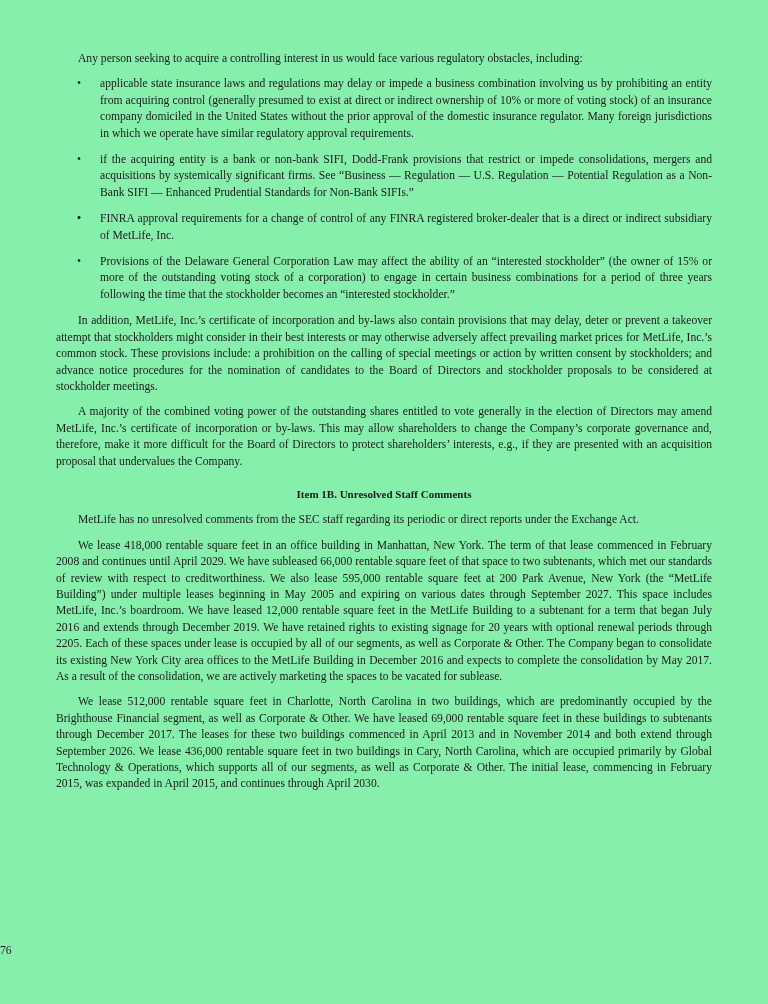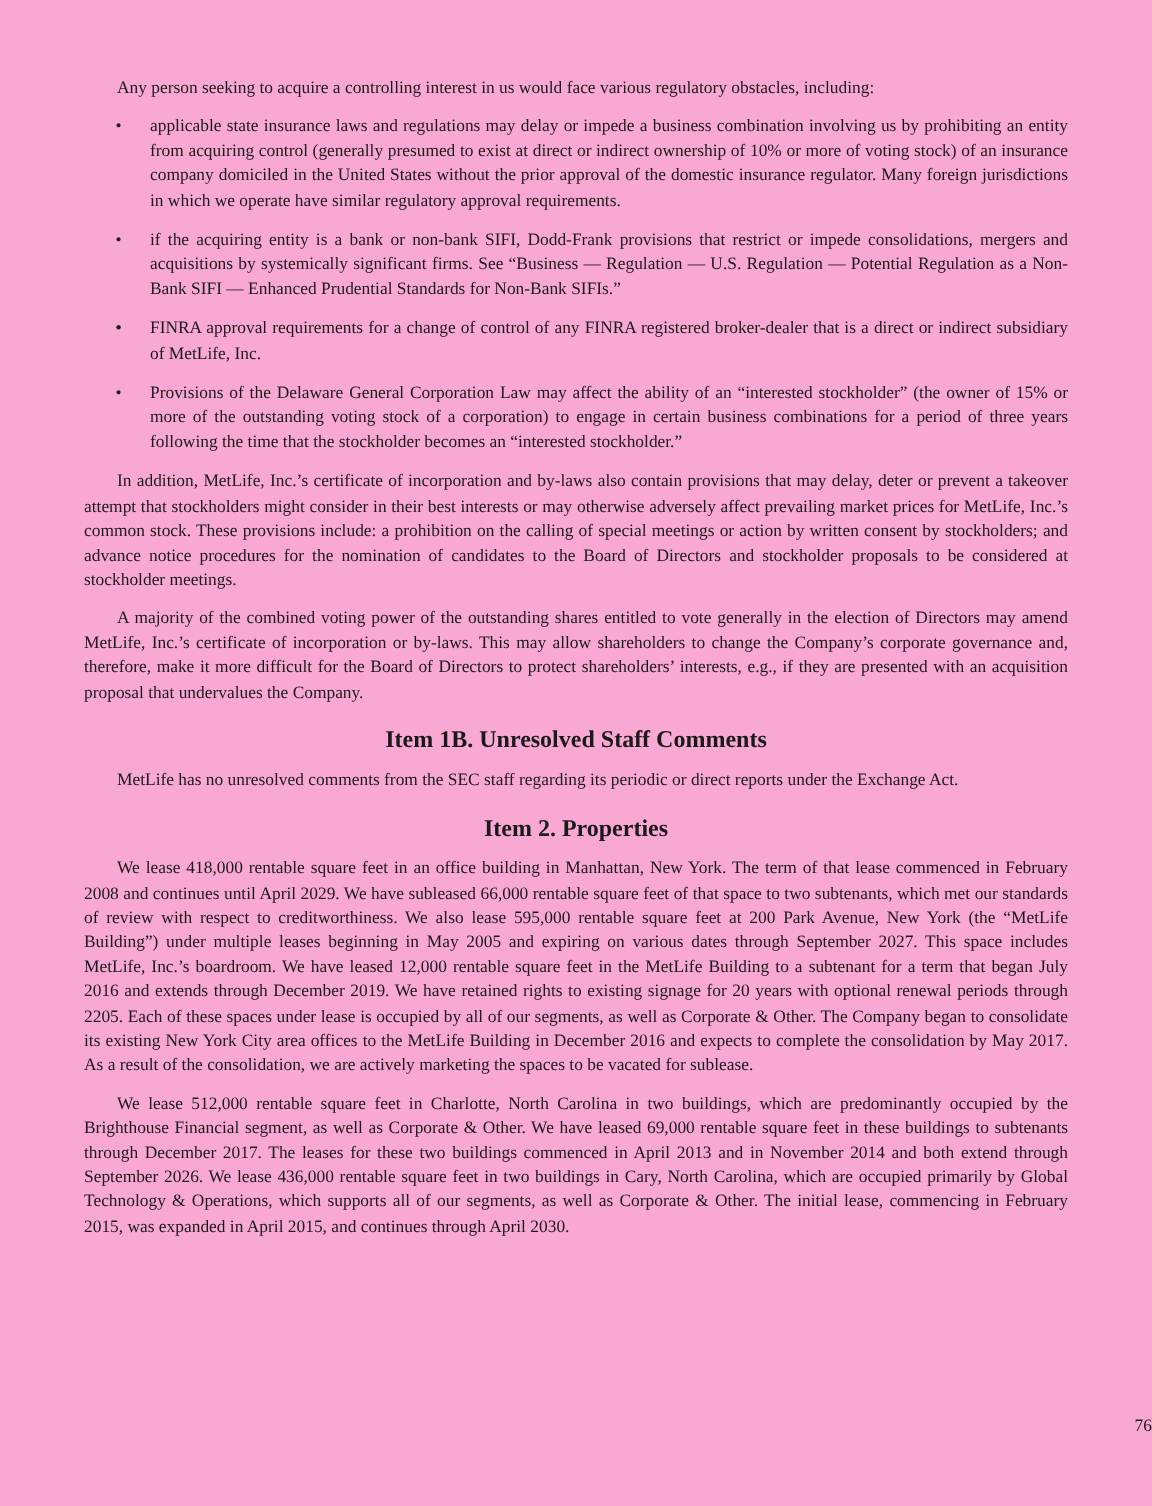--- a/index.html
+++ b/index.html
@@ -4,21 +4,21 @@
 <style>
   html, body {
     margin: 0;
     padding: 0;
     background: #ffffff;
   }
   .page {
     position: relative;
     width: 768px;
     height: 1004px;
-    background: #f9a8d4;
+    background: #86efac;
     font-family: "Liberation Serif", "DejaVu Serif", serif;
     font-size: 11.6px;
     line-height: 16.4px;
     color: #1a1a1a;
     overflow: hidden;
   }
   .content {
     position: absolute;
     top: 51px;
     left: 56px;
@@ -39,32 +39,32 @@
     padding-left: 44px;
     text-align: justify;
     margin: 0 0 10px 0;
   }
   li.bullet-item .marker {
     position: absolute;
     left: 21px;
     top: 0;
   }
   h2.item-heading {
-    font-size: 16px;
+    font-size: 11px;
     line-height: 16.4px;
     font-weight: bold;
     text-align: center;
     margin: 16px 0 10px 0;
   }
   .page-footer {
     position: absolute;
     top: 943px;
     left: 0;
     right: 0;
-    text-align: right;
+    text-align: left;
   }
 </style>
 </head>
 <body>
 
 <div class="page">
   <div class="content">
 
     <p class="para">Any person seeking to acquire a controlling interest in us would face various regulatory obstacles, including:</p>
 
@@ -91,21 +91,20 @@
     </ul>
 
     <p class="para">In addition, MetLife, Inc.’s certificate of incorporation and by-laws also contain provisions that may delay, deter or prevent a takeover attempt that stockholders might consider in their best interests or may otherwise adversely affect prevailing market prices for MetLife, Inc.’s common stock. These provisions include: a prohibition on the calling of special meetings or action by written consent by stockholders; and advance notice procedures for the nomination of candidates to the Board of Directors and stockholder proposals to be considered at stockholder meetings.</p>
 
     <p class="para">A majority of the combined voting power of the outstanding shares entitled to vote generally in the election of Directors may amend MetLife, Inc.’s certificate of incorporation or by-laws. This may allow shareholders to change the Company’s corporate governance and, therefore, make it more difficult for the Board of Directors to protect shareholders’ interests, e.g., if they are presented with an acquisition proposal that undervalues the Company.</p>
 
     <h2 class="item-heading">Item 1B. Unresolved Staff Comments</h2>
 
     <p class="para">MetLife has no unresolved comments from the SEC staff regarding its periodic or direct reports under the Exchange Act.</p>
 
-    <h2 class="item-heading">Item 2. Properties</h2>
 
     <p class="para">We lease 418,000 rentable square feet in an office building in Manhattan, New York. The term of that lease commenced in February 2008 and continues until April 2029. We have subleased 66,000 rentable square feet of that space to two subtenants, which met our standards of review with respect to creditworthiness. We also lease 595,000 rentable square feet at 200 Park Avenue, New York (the “MetLife Building”) under multiple leases beginning in May 2005 and expiring on various dates through September 2027. This space includes MetLife, Inc.’s boardroom. We have leased 12,000 rentable square feet in the MetLife Building to a subtenant for a term that began July 2016 and extends through December 2019. We have retained rights to existing signage for 20 years with optional renewal periods through 2205. Each of these spaces under lease is occupied by all of our segments, as well as Corporate &amp; Other. The Company began to consolidate its existing New York City area offices to the MetLife Building in December 2016 and expects to complete the consolidation by May 2017. As a result of the consolidation, we are actively marketing the spaces to be vacated for sublease.</p>
 
     <p class="para">We lease 512,000 rentable square feet in Charlotte, North Carolina in two buildings, which are predominantly occupied by the Brighthouse Financial segment, as well as Corporate &amp; Other. We have leased 69,000 rentable square feet in these buildings to subtenants through December 2017. The leases for these two buildings commenced in April 2013 and in November 2014 and both extend through September 2026. We lease 436,000 rentable square feet in two buildings in Cary, North Carolina, which are occupied primarily by Global Technology &amp; Operations, which supports all of our segments, as well as Corporate &amp; Other. The initial lease, commencing in February 2015, was expanded in April 2015, and continues through April 2030.</p>
 
   </div>
 
   <div class="page-footer">
     <span>76</span>
   </div>

